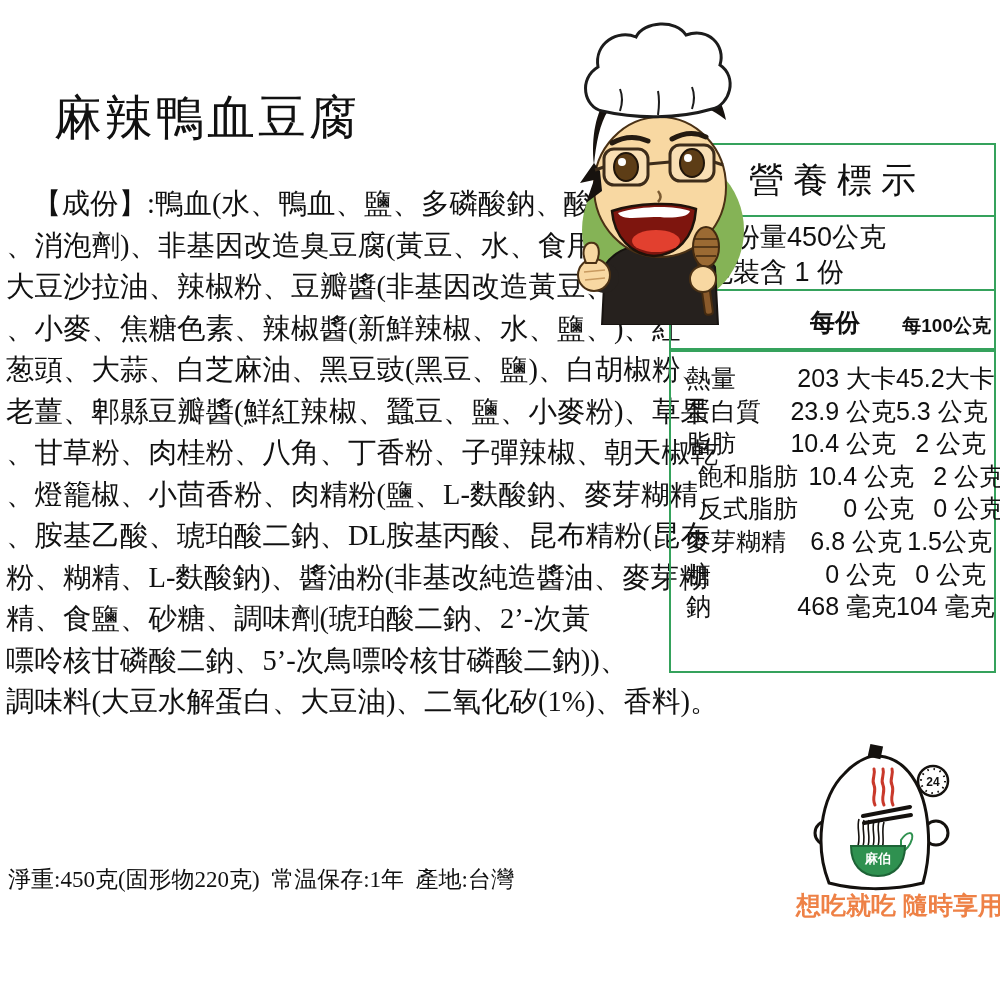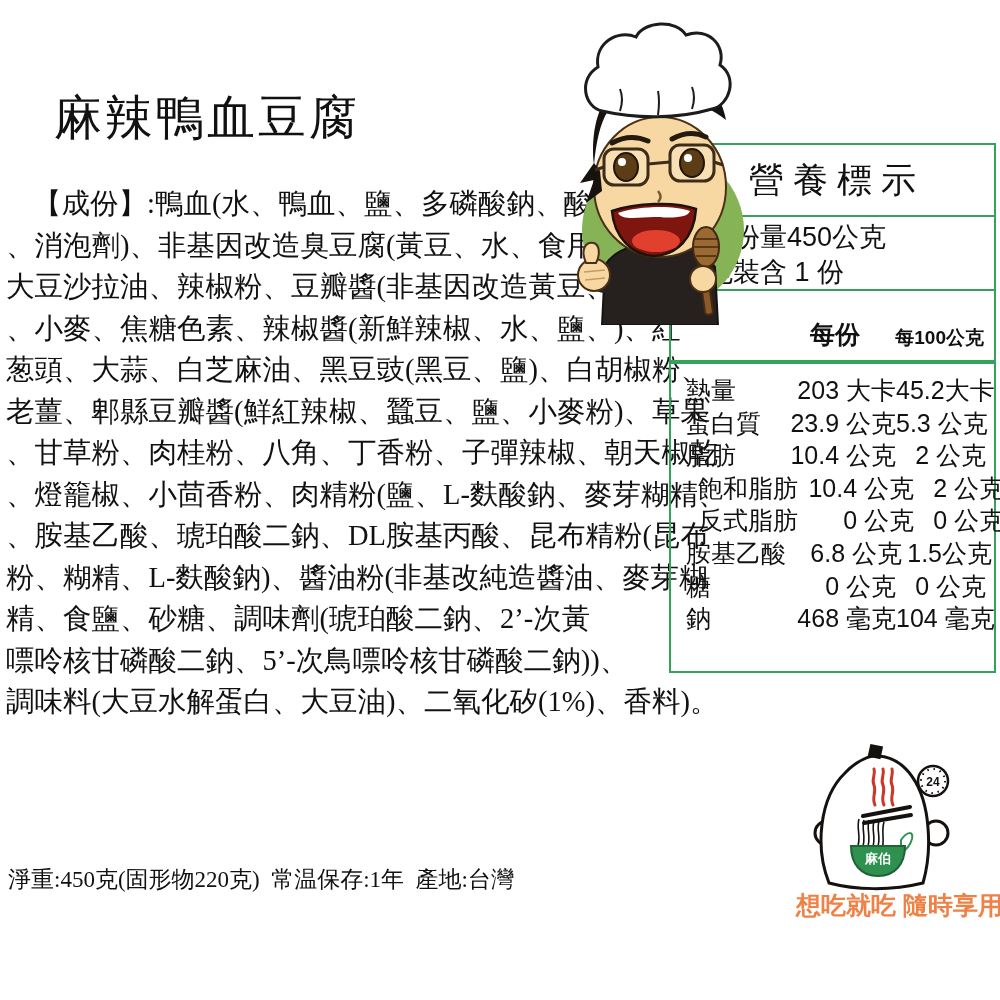--- a/index.html
+++ b/index.html
@@ -29,26 +29,26 @@
     height:72px;border-bottom:2.5px solid #35a25c;box-sizing:border-box;
     display:flex;align-items:center;justify-content:center;
     font-size:35px;letter-spacing:9px;padding-left:9px;
     font-family:"Liberation Serif", serif;
   }
   .nutri-serving{
     height:74px;border-bottom:2.5px solid #35a25c;box-sizing:border-box;
     padding:3px 0 0 8px;font-size:27px;line-height:35px;
   }
   .nutri-header{
-    height:73px;border-bottom:4px solid #35a25c;box-sizing:border-box;
+    height:61px;border-bottom:4px solid #35a25c;box-sizing:border-box;
     display:grid;grid-template-columns:1fr 118px 100px;align-items:end;
     padding-bottom:9px;
   }
   .nutri-header .per-serving{font-size:25px;font-weight:bold;text-align:center;}
-  .nutri-header .per-100{font-size:19px;font-weight:bold;text-align:right;padding-right:10px;}
+  .nutri-header .per-100{font-size:19px;font-weight:bold;text-align:right;padding-right:3px;}
   .nutri-rows{padding-top:10px;}
   .nutri-row{
     display:grid;grid-template-columns:1fr 116px 98px;height:32.6px;
     align-items:center;font-size:25px;
   }
   .nutri-row .label{padding-left:15px;white-space:nowrap;}
   .nutri-row.indent .label{padding-left:27px;}
   .nutri-row .v{text-align:right;white-space:nowrap;}
   .nutri-row .v2{padding-right:8px;}
   
@@ -112,21 +112,21 @@
       <span class="label">飽和脂肪</span>
       <span class="v">10.4 公克</span>
       <span class="v v2">2 公克</span>
     </div>
     <div class="nutri-row indent">
       <span class="label">反式脂肪</span>
       <span class="v">0 公克</span>
       <span class="v v2">0 公克</span>
     </div>
     <div class="nutri-row">
-      <span class="label">胺基乙酸</span>
+      <span class="label">麥芽糊精</span>
       <span class="v">6.8 公克</span>
       <span class="v v2">1.5公克</span>
     </div>
     <div class="nutri-row">
       <span class="label">糖</span>
       <span class="v">0 公克</span>
       <span class="v v2">0 公克</span>
     </div>
     <div class="nutri-row">
       <span class="label">鈉</span>

